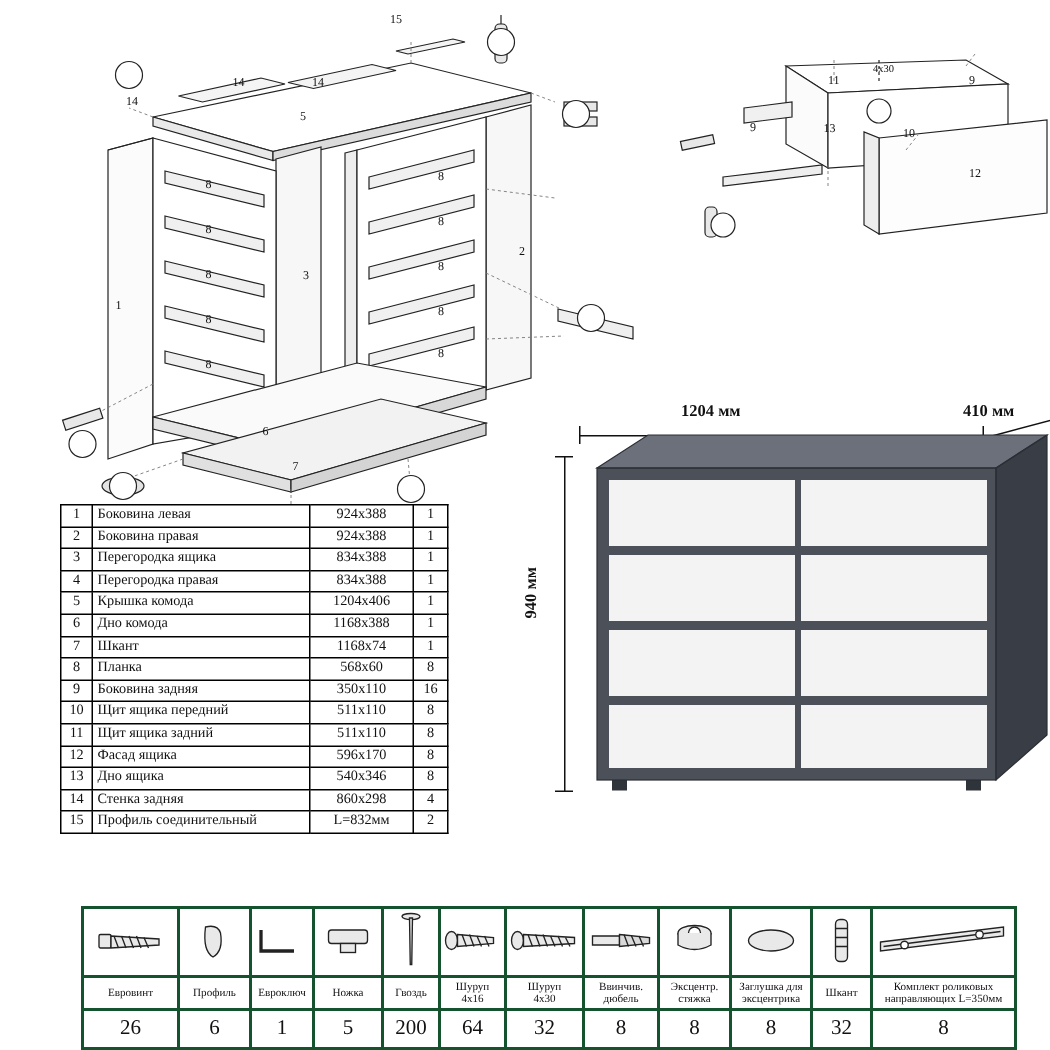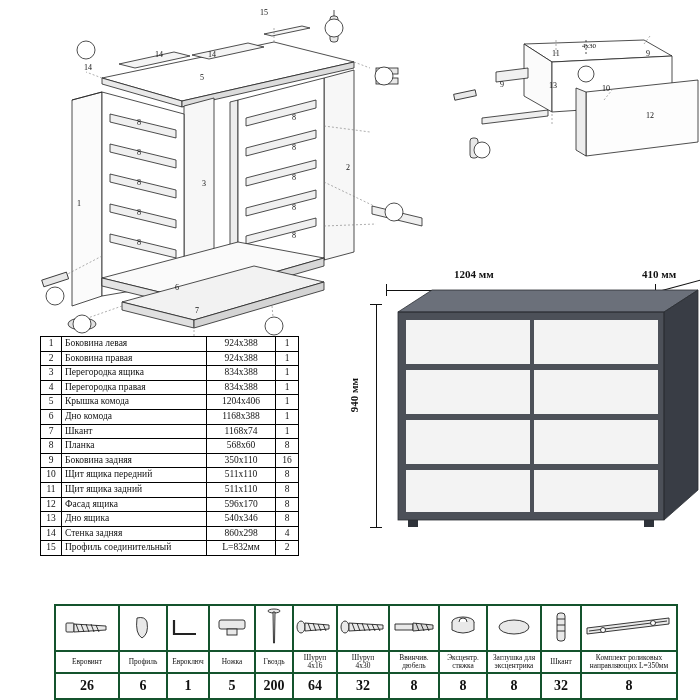--- a/index.html
+++ b/index.html
@@ -40,21 +40,21 @@
   .dim-line{position:absolute;background:#111;}
   .dim-text{position:absolute;font-weight:bold;font-size:11px;}
 
   
   #kit-title{position:absolute;left:0;width:700px;top:586px;text-align:center;
              font-size:15px;font-weight:bold;}
   table.kit{position:absolute;left:38px;top:604px;border-collapse:collapse;font-size:8px;}
   table.kit td{border:2px solid #14532d;text-align:center;vertical-align:middle;}
   table.kit tr.icons td{height:40px;}
   table.kit tr.names td{height:20px;font-size:7.4px;line-height:8px;padding:0 1px;}
-  table.kit tr.counts td{height:22px;font-size:14px;font-weight:bold;}
+  table.kit tr.counts td{height:22px;font-size:14px;font-weight:normal;}
 </style>
 </head>
 <body>
 
 <div class="wrap">
 
   <div class="abs" id="explode">
     <svg width="400" height="330" viewBox="0 0 400 330">
       <g fill="none" stroke="#222" stroke-width="0.8">
 

